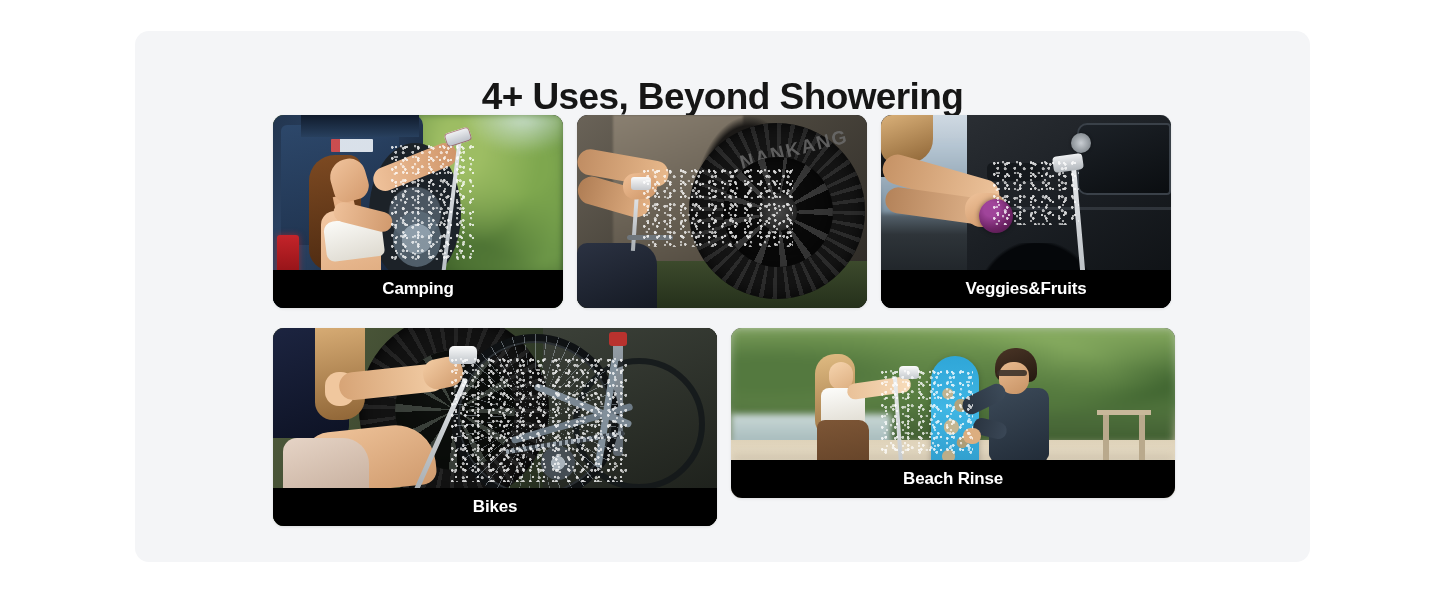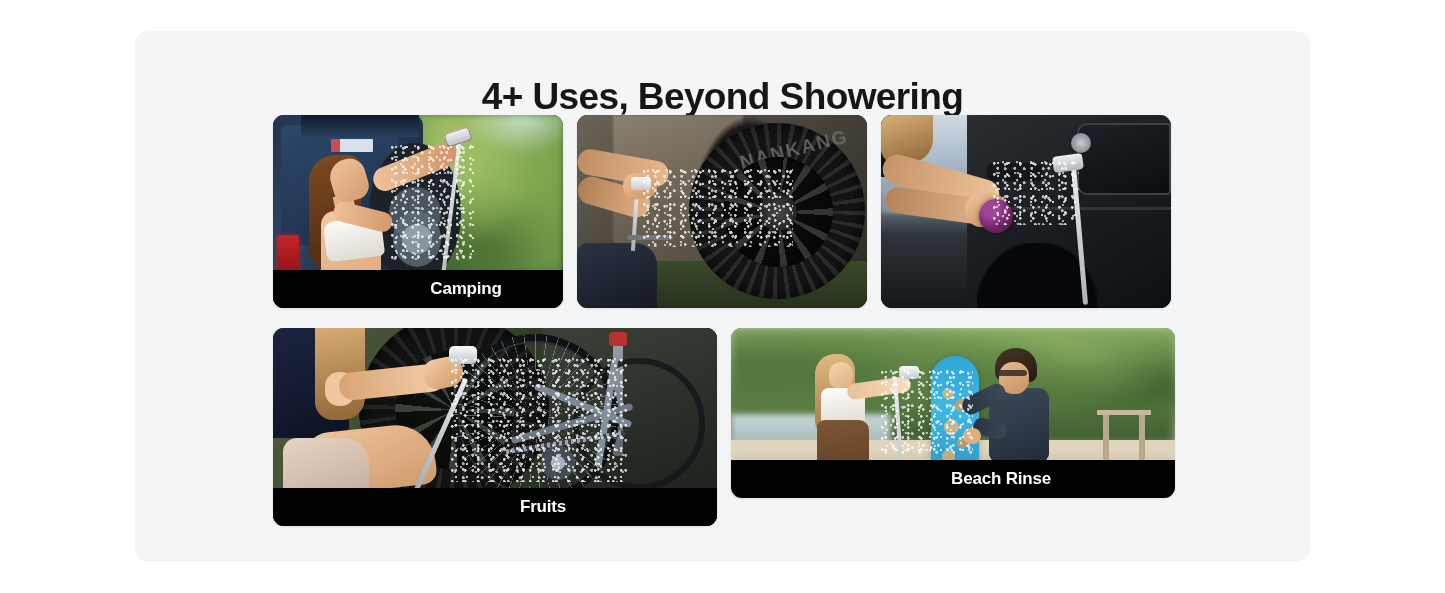--- a/index.html
+++ b/index.html
@@ -88,21 +88,20 @@
     background: #000000;
     color: #ffffff;
     font-size: 17px;
     font-weight: 800;
     letter-spacing: -0.2px;
     display: flex;
     align-items: center;
     justify-content: center;
     z-index: 5;
     font-family: "Liberation Sans", sans-serif;
-    padding-left: 48px;
   }
 
   
   .c-camping  { width: 290px; height: 193px; }
   .c-carwash  { width: 290px; height: 193px; }
   .c-veggies  { width: 290px; height: 193px; }
   
   .c-bikes    { width: 444px; height: 198px; }
   .c-beach    { width: 444px; height: 170px; }
 
@@ -453,20 +452,21 @@
             <div class="lay vf-hose"></div>
             <div class="lay vf-nozzle"></div>
             <div class="lay vf-shoulder"></div>
             <div class="lay vf-hair"></div>
             <div class="lay vf-armA"></div>
             <div class="lay vf-armB"></div>
             <div class="lay vf-hand"></div>
             <div class="lay vf-onion"></div>
             <div class="spray vf-spray"></div>
           </div>
+          <div class="label">Veggies&amp;Fruits</div>
         </div>
 
       </div>
 
       <div class="row row-bottom">
 
         <div class="card c-bikes">
           <div class="photo sc-bikes">
             <div class="lay bk-bg"></div>
             <div class="lay bk-vehicle"></div>
@@ -489,21 +489,21 @@
             <div class="lay bk-woman-hair"></div>
             <div class="lay bk-thigh"></div>
             <div class="lay bk-shorts"></div>
             <div class="lay bk-shoulder"></div>
             <div class="lay bk-arm"></div>
             <div class="lay bk-hose"></div>
             <div class="lay bk-hand"></div>
             <div class="lay bk-nozzle"></div>
             <div class="spray bk-spray"></div>
           </div>
-          <div class="label">Fruits</div>
+          <div class="label">Bikes</div>
         </div>
 
         <div class="card c-beach">
           <div class="photo sc-beach">
             <div class="lay bc-trees"></div>
             <div class="lay bc-water"></div>
             <div class="lay bc-sand"></div>
             <div class="lay bc-sandshadow"></div>
             <div class="lay bc-post1"></div>
             <div class="lay bc-post2"></div>

